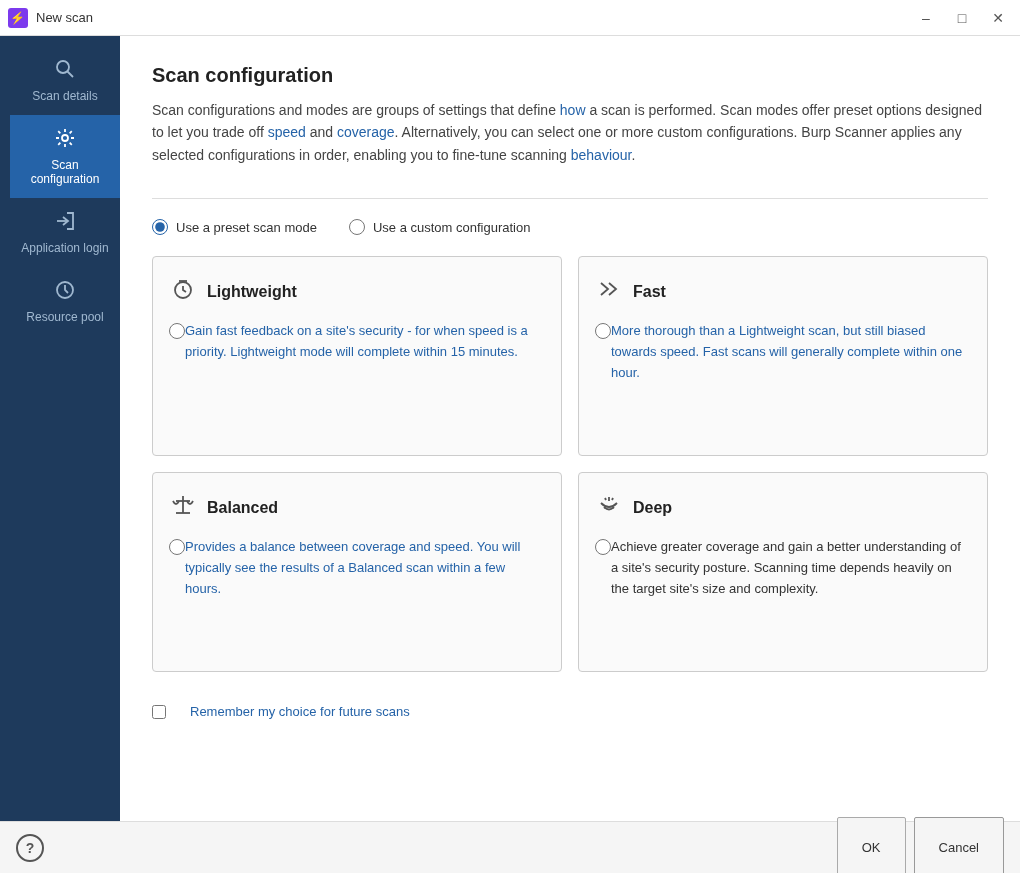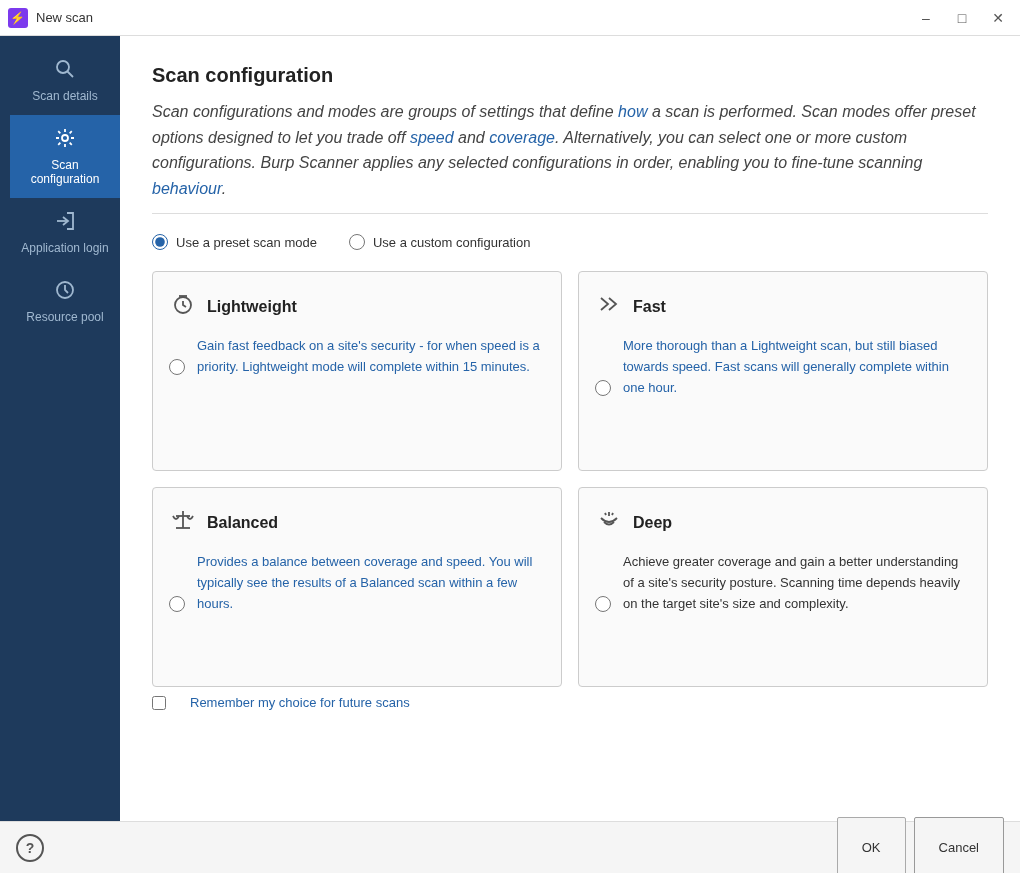--- a/index.html
+++ b/index.html
@@ -107,26 +107,25 @@
     }
 
     .page-title {
       font-size: 20px;
       font-weight: 600;
       color: #222;
       margin-bottom: 12px;
     }
 
     .page-description {
-      font-size: 16px;
+      font-size: 14px;
       color: #444;
       line-height: 1.6;
-      margin-bottom: 12px;
+      margin-bottom: 32px;
       max-width: 860px;
-      font-style: italic;
     }
 
     .divider {
       border: none;
       border-top: 1px solid #ddd;
       margin-bottom: 20px;
     }
 
     
     .radio-group {
@@ -147,21 +146,21 @@
       accent-color: #2563a8;
       width: 16px;
       height: 16px;
     }
 
     
     .cards-grid {
       display: grid;
       grid-template-columns: 1fr 1fr;
       gap: 16px;
-      margin-bottom: 8px;
+      margin-bottom: 32px;
     }
 
     .scan-card {
       border: 1px solid #ccc;
       border-radius: 4px;
       padding: 20px 20px 20px 16px;
       background: #fafafa;
       display: flex;
       flex-direction: column;
       min-height: 200px;
@@ -179,22 +178,21 @@
       color: #555;
     }
     .card-title {
       font-size: 16px;
       font-weight: 700;
       color: #222;
     }
 
     .card-body {
       display: flex;
-      gap: 12px;
-      align-items: flex-end;
+      align-items: flex-start;
     }
     .card-radio {
       margin-top: 2px;
       flex-shrink: 0;
     }
     .card-radio input[type="radio"] {
       accent-color: #2563a8;
       width: 16px;
       height: 16px;
       cursor: pointer;

